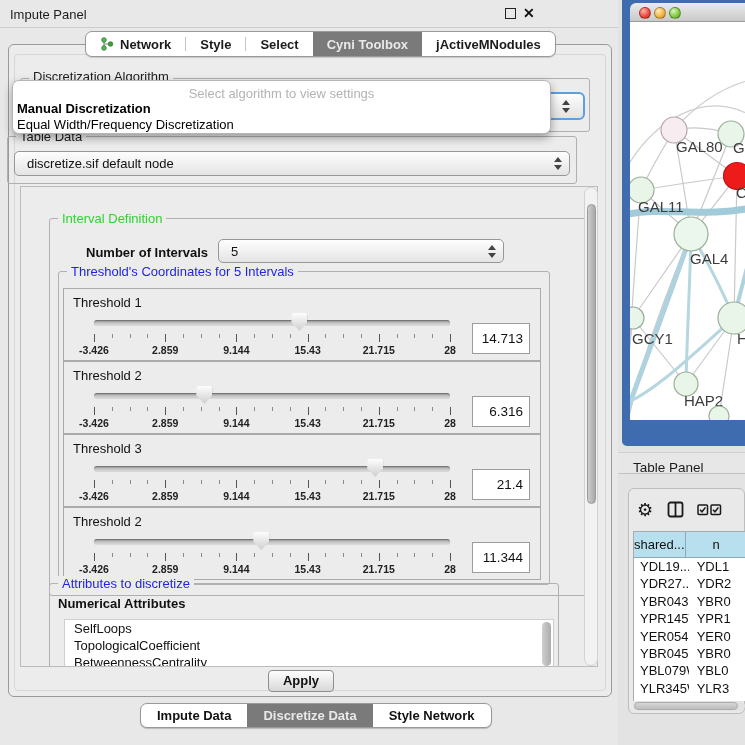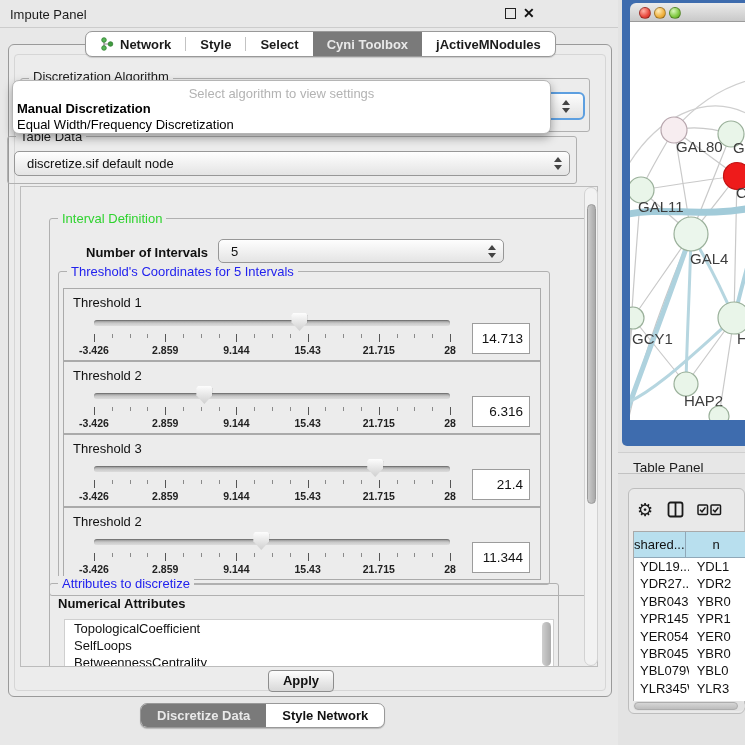--- a/index.html
+++ b/index.html
@@ -388,35 +388,38 @@
     </div>
     <div class="th-value">11.344</div>
   </div>
           </div>
       </div>
 
       <div class="abs groupbox" style="left:28px; top:396px; width:510px; height:110px;">
         <span class="group-title gt-blue">Attributes to discretize</span>
         <span class="abs" style="left:8px; top:12px; font-size:13px; font-weight:bold; color:#111;">Numerical Attributes</span>
         <div id="attr-list">
-          <div class="attr-item">TopologicalCoefficient</div>
-            <div class="attr-item">SelfLoops</div>
+          <div class="attr-item">SelfLoops</div>
+            <div class="attr-item">TopologicalCoefficient</div>
             <div class="attr-item">BetweennessCentrality</div>
             <div id="attr-scroll"></div>
         </div>
       </div>
     </div>
 
     <div id="main-vscroll" class="abs">
       <div class="thumb"></div>
     </div>
 
     <div id="apply-btn" class="abs">Apply</div>
 
     <div id="bottom-tabs" class="abs">
+      <div class="btab">
+        <span>Impute Data</span>
+      </div>
       <div class="btab selected">
         <span>Discretize Data</span>
       </div>
       <div class="btab">
         <span>Style Network</span>
       </div>
     </div>
   </div>
 
   <div id="net-window" class="abs">

